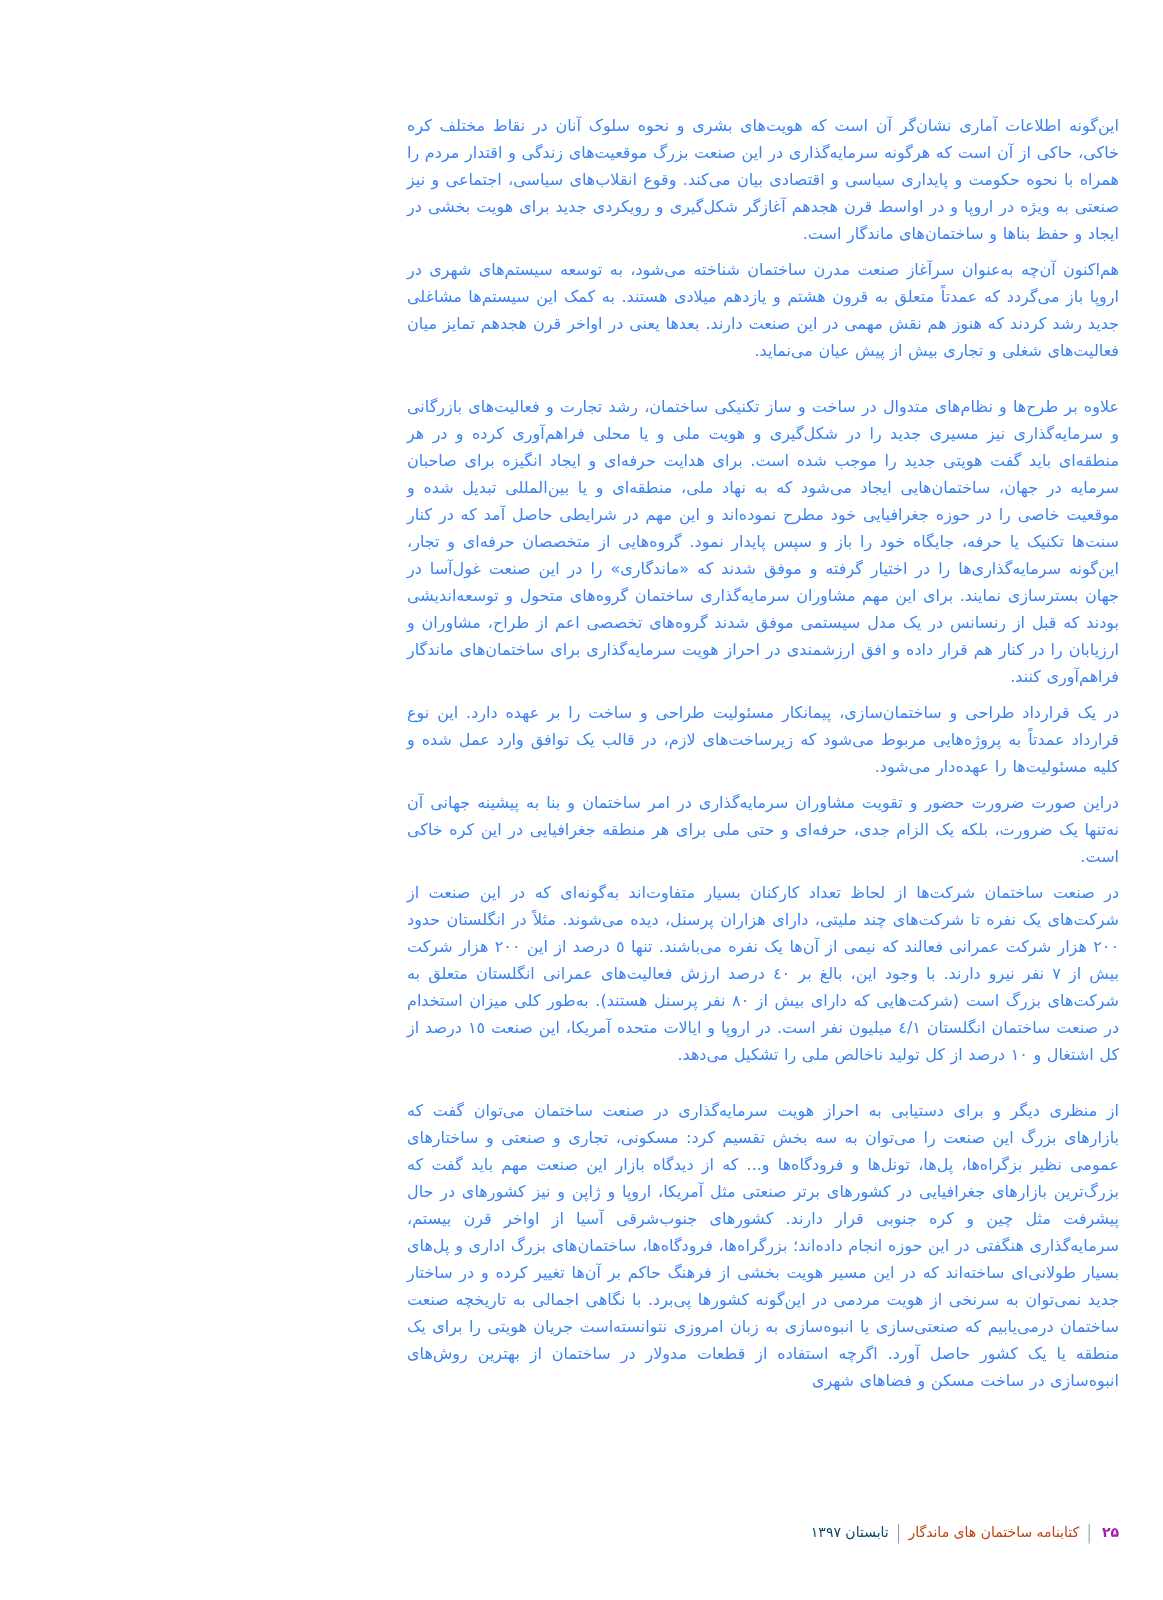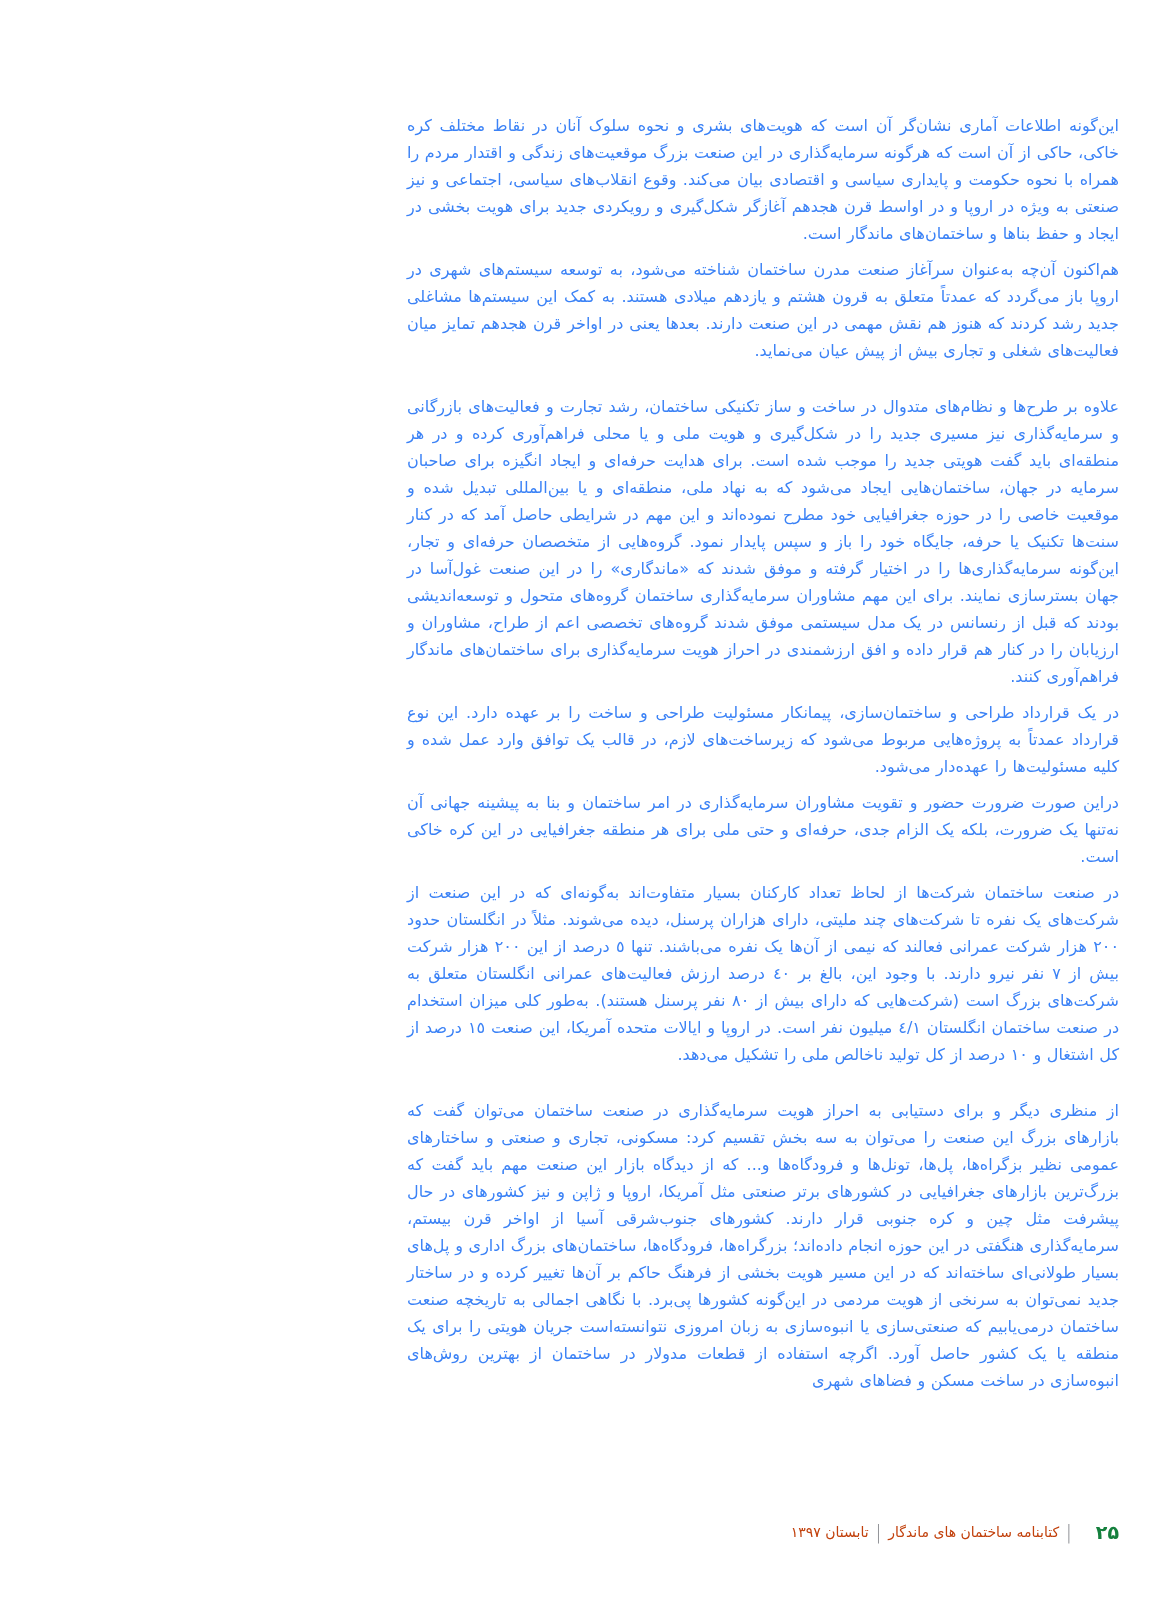--- a/index.html
+++ b/index.html
@@ -44,38 +44,38 @@
     right: 44px;
     direction: rtl;
     display: flex;
     align-items: center;
     color: #55575c;
     font-size: 14px;
     line-height: 22px;
     white-space: nowrap;
   }
   .footer .page-num {
-    font-size: 19px;
+    font-size: 14px;
     font-weight: bold;
-    color: #15803d;
-    margin-left: 17px;
+    color: #a21caf;
+    margin-left: 3px;
   }
   .footer .sep {
     color: #797b80;
     font-weight: 300;
     font-size: 17px;
     margin: 0 7px;
     transform: scaleY(1.15);
     display: inline-block;
   }
   .footer .pub {
     color: #c2410c;
   }
   .footer .issue {
-    color: #c2410c;
+    color: #0c4a6e;
   }
 </style>
 </head>
 <body>
 
 <div class="page">
 
   <div class="content">
     <p>این‌گونه اطلاعات آماری نشان‌گر آن است که هویت‌های بشری و نحوه سلوک آنان در نقاط مختلف کره خاکی،  حاکی از آن است که هرگونه سرمایه‌گذاری در این صنعت بزرگ موقعیت‌های زندگی و اقتدار مردم را همراه با نحوه حکومت و پایداری سیاسی و اقتصادی بیان می‌کند. وقوع انقلاب‌های سیاسی، اجتماعی و نیز صنعتی به ویژه در اروپا و در اواسط قرن هجدهم آغازگر شکل‌گیری و رویکردی جدید برای هویت بخشی در ایجاد و حفظ بناها و ساختمان‌های ماندگار است.</p>
     <p>هم‌اکنون آن‌چه به‌عنوان سرآغاز صنعت مدرن ساختمان شناخته می‌شود، به توسعه سیستم‌های شهری در اروپا باز می‌گردد که عمدتاً متعلق به قرون هشتم و یازدهم میلادی هستند. به کمک این سیستم‌ها مشاغلی جدید رشد کردند که هنوز هم نقش مهمی در این صنعت دارند. بعدها یعنی در اواخر قرن هجدهم تمایز میان فعالیت‌های شغلی و تجاری بیش از پیش عیان می‌نماید.</p>

